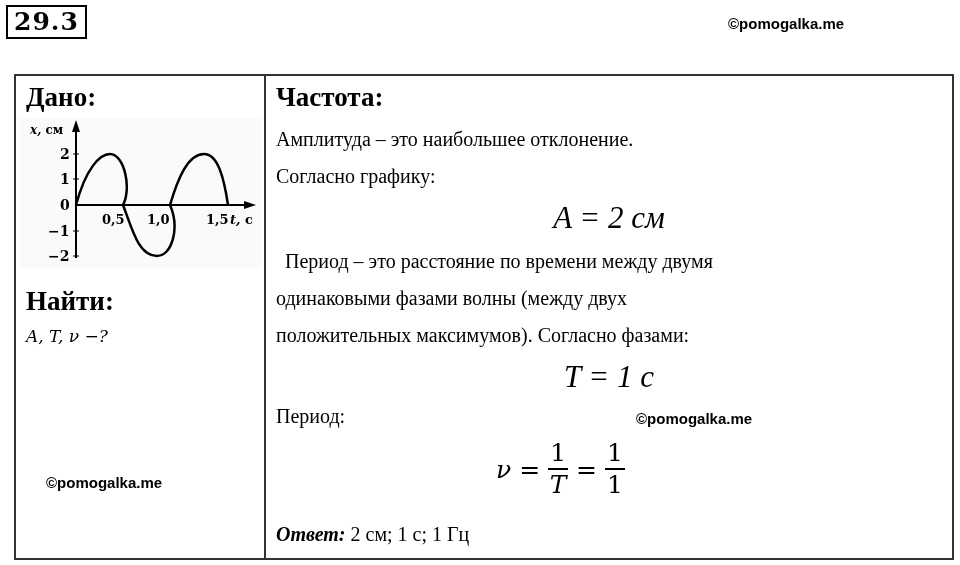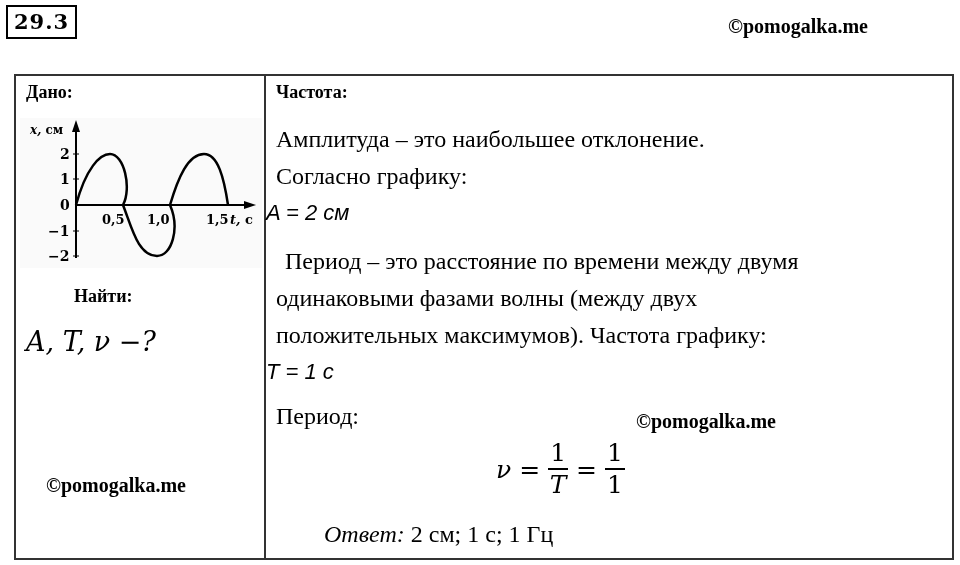--- a/index.html
+++ b/index.html
@@ -1,27 +1,27 @@
 <!DOCTYPE html>
 <html><head>
   <meta charset="utf-8">
   <style>
     html, body { margin: 0; padding: 0; background: #ffffff; }
     body { width: 960px; height: 565px; position: relative; overflow: hidden;
            font-family: "Liberation Serif", serif; color: #000; }
     .problem-number { position: absolute; left: 6px; top: 5px; height: 30px; padding: 0 6px;
-      border: 2px solid #000; font-family: "DejaVu Serif", serif; font-weight: bold; font-size: 21px; line-height: 30px; letter-spacing: 1px; }
-    .wm { position: absolute; font-family: Liberation Serif, serif; font-weight: bold; font-size: 20px; }
+      border: 2px solid #000; font-family: "DejaVu Serif", serif; font-weight: bold; font-size: 25px; line-height: 30px; letter-spacing: 1px; }
+    .wm { position: absolute; font-family: Liberation Sans, sans-serif; font-weight: bold; font-size: 15px; }
     .table { position: absolute; left: 14px; top: 74px; width: 940px; height: 486px;
       border: 2px solid #333; box-sizing: border-box; }
     .col-left { position: absolute; left: 0; top: 0; width: 248px; height: 100%; border-right: 2px solid #333; }
     .col-right { position: absolute; left: 250px; top: 0; right: 0; height: 100%; }
-    .heading { font-weight: bold; font-size: 18px; }
-    .txt { font-size: 24px; line-height: 37px; white-space: nowrap; }
-    .math { font-family: Liberation Sans, sans-serif; font-size: 22px; }
+    .heading { font-weight: bold; font-size: 27px; }
+    .txt { font-size: 20px; line-height: 37px; white-space: nowrap; }
+    .math { font-family: Liberation Serif, serif; font-size: 31px; text-align: center; }
     .abs { position: absolute; }
     svg text { font-family: "DejaVu Serif", serif; font-weight: bold; }
   </style>
 </head>
 <body>
 
 <div class="problem-number">29.3</div>
 <div class="wm" style="left:728px; top:15px;">©pomogalka.me</div>
 
 <div class="table">
@@ -47,50 +47,50 @@
       <text x="28" y="118" font-size="14">−1</text>
       <text x="28" y="143" font-size="14">−2</text>
       <text x="82" y="106" font-size="13">0,5</text>
       <text x="127" y="106" font-size="13">1,0</text>
       <text x="186" y="106" font-size="13">1,5</text>
       <text x="210" y="106" font-size="13" font-style="italic">t, <tspan font-style="normal">с</tspan></text>
 
       <path d="M56,87 C66,50 80,36 90,36 C104,36 112,70 103,87 C112,110 118,138 137,138 C152,138 160,110 150,87 C158,60 168,36 184,36 C198,36 204,60 208,87" fill="none" stroke="#000" stroke-width="2.5"></path>
     </svg>
 
-    <div class="abs heading" style="left:10px; top:210px;margin-left:48px;">Найти:</div>
-    <div class="abs" style="left:10px; top:250px; font-family:'DejaVu Serif',serif; font-style:italic; font-size:27px;">A, T, ν −?</div>
+    <div class="abs heading" style="left:10px; top:210px;">Найти:</div>
+    <div class="abs" style="left:10px; top:250px; font-family:'DejaVu Serif',serif; font-style:italic; font-size:17px;">A, T, ν −?</div>
     <div class="wm" style="left:30px; top:398px;">©pomogalka.me</div>
   </div>
 
   <div class="col-right">
     <div class="abs heading" style="left:10px; top:6px;">Частота:</div>
     <div class="abs txt" style="left:10px; top:45px;">Амплитуда – это наибольшее отклонение.</div>
     <div class="abs txt" style="left:10px; top:82px;">Согласно графику:</div>
     <div class="abs math" style="left:0; right:0; top:124px; font-style:italic;">A = 2 см</div>
     <div class="abs txt" style="left:19px; top:167px;">Период – это расстояние по времени между двумя</div>
     <div class="abs txt" style="left:10px; top:204px;">одинаковыми фазами волны (между двух</div>
-    <div class="abs txt" style="left:10px; top:241px;">положительных максимумов). Частота графику:</div>
+    <div class="abs txt" style="left:10px; top:241px;">положительных максимумов). Согласно фазами:</div>
     <div class="abs math" style="left:0; right:0; top:283px; font-style:italic;">T = 1 с</div>
     <div class="abs txt" style="left:10px; top:322px;">Период:</div>
     <div class="wm" style="left:370px; top:334px;">©pomogalka.me</div>
 
     <div class="abs" style="left:230px; top:362px; font-family:'DejaVu Serif',serif; font-size:25px; display:flex; align-items:center; gap:8px;">
       <span style="font-style:italic;">ν =</span>
       <span style="display:inline-flex; flex-direction:column; align-items:center; line-height:30px;">
         <span>1</span>
         <span style="border-top:2px solid #000; width:20px;"></span>
         <span style="font-style:italic;">T</span>
       </span>
       <span>=</span>
       <span style="display:inline-flex; flex-direction:column; align-items:center; line-height:30px;">
         <span>1</span>
         <span style="border-top:2px solid #000; width:20px;"></span>
         <span>1</span>
       </span>
     </div>
 
     <div class="abs txt" style="left:10px; top:440px;">
-      <span style="font-weight:normal; font-style:italic;margin-left:48px;">Ответ:</span>
+      <span style="font-weight:bold; font-style:italic;">Ответ:</span>
       <span>2 см; 1 с; 1 Гц</span>
     </div>
   </div>
 </div>
 
 </body></html>

